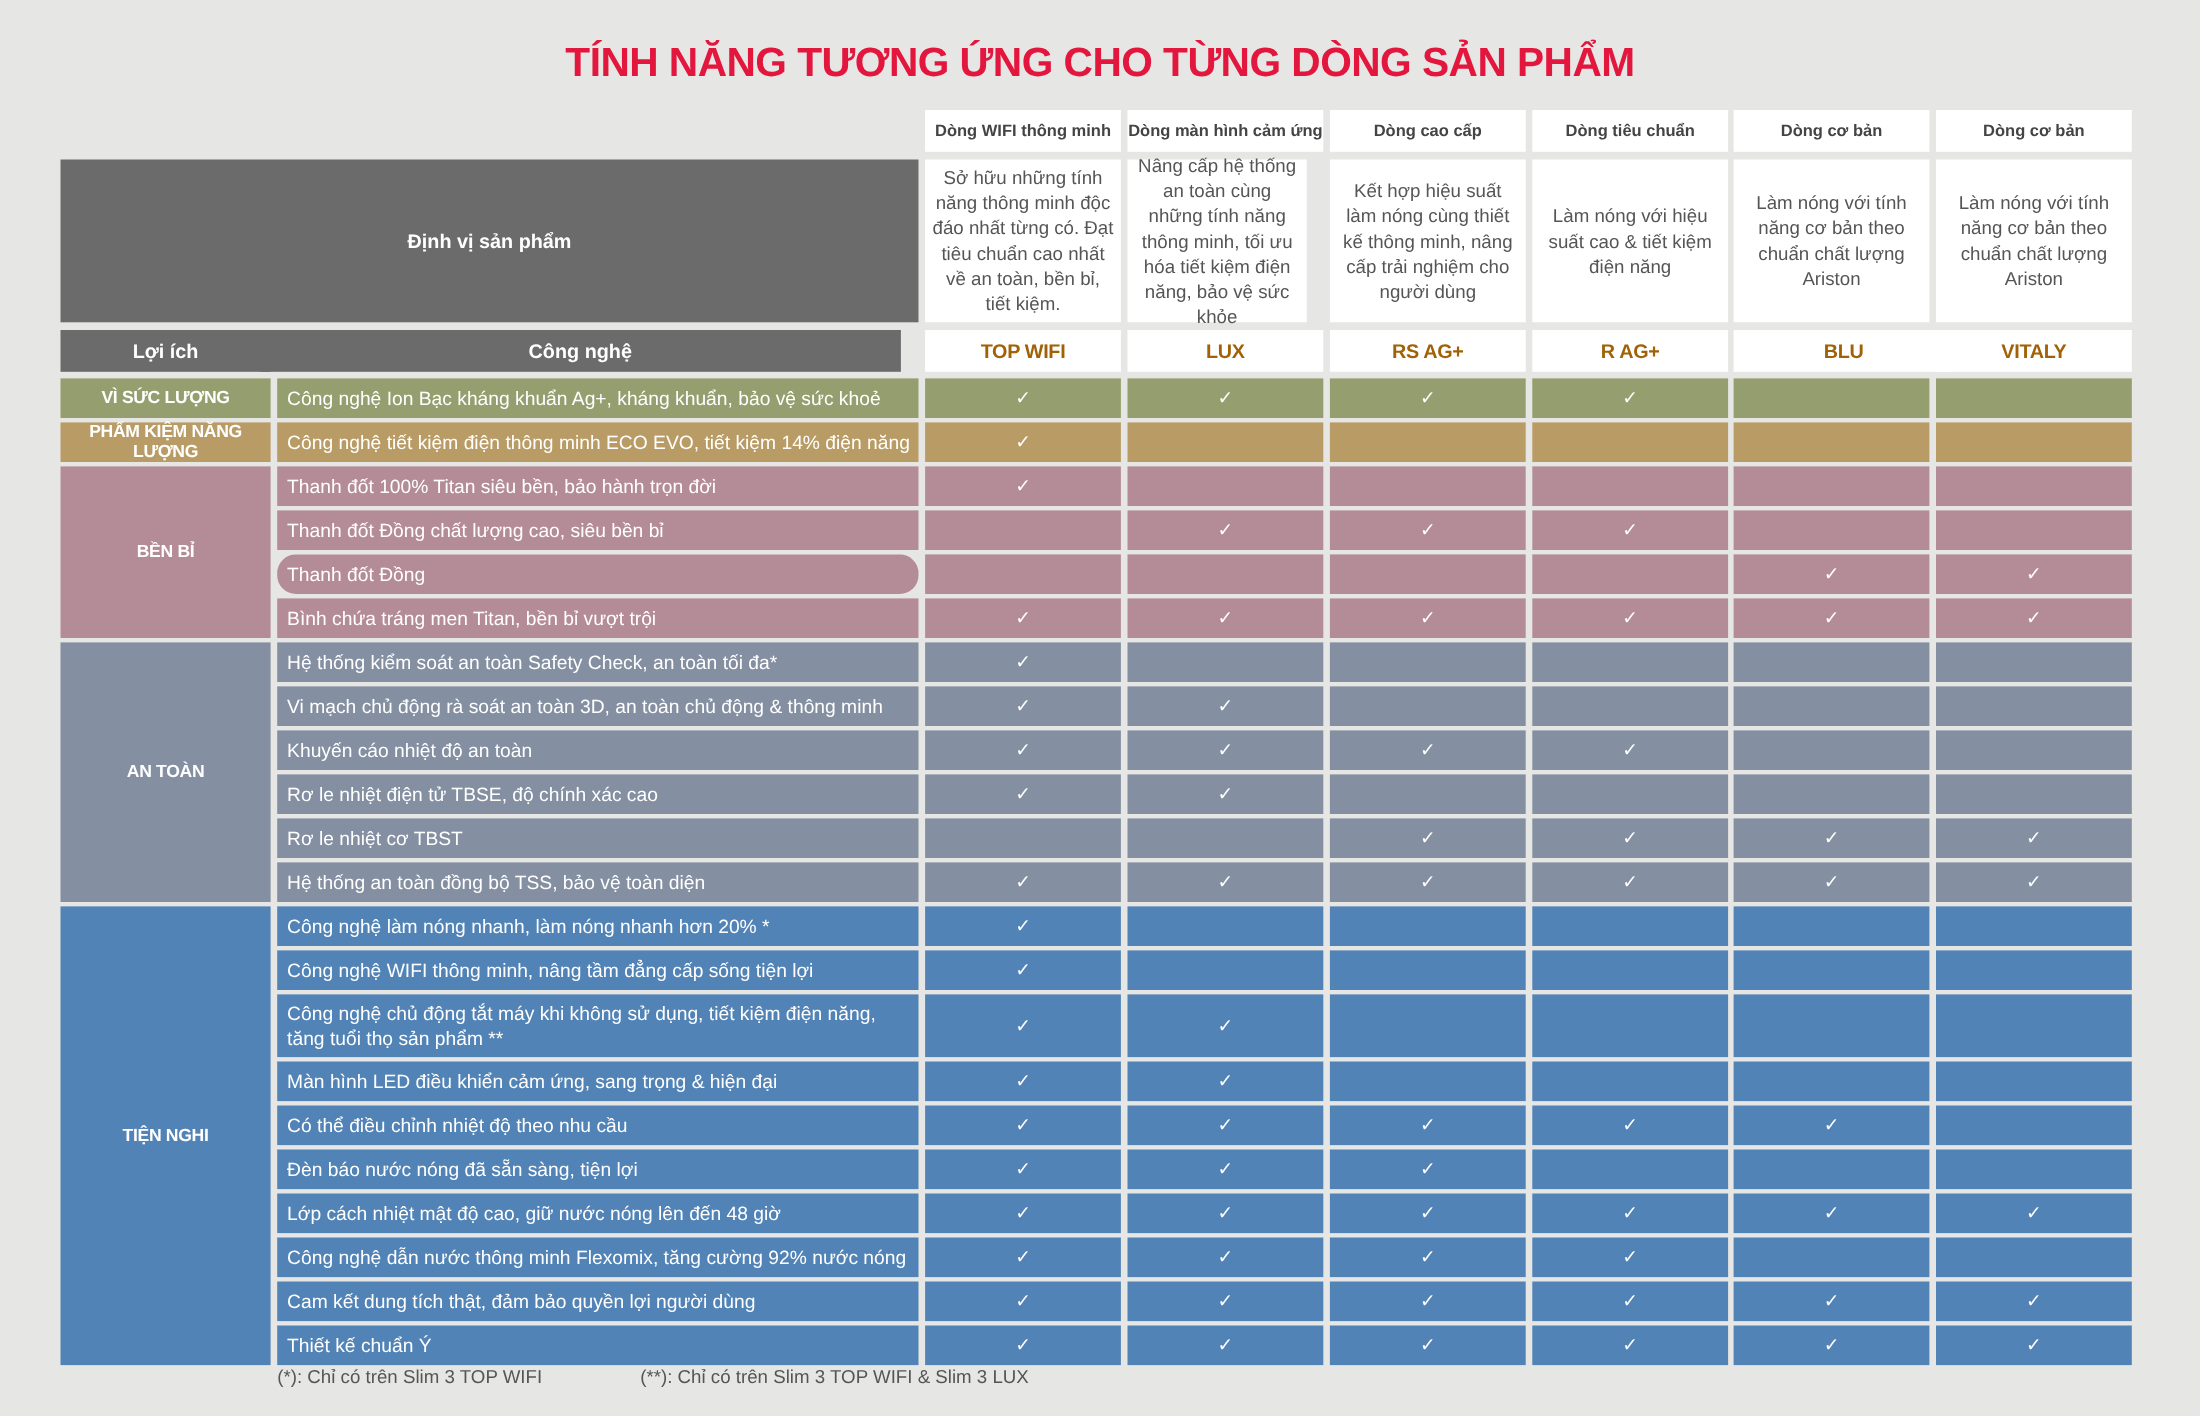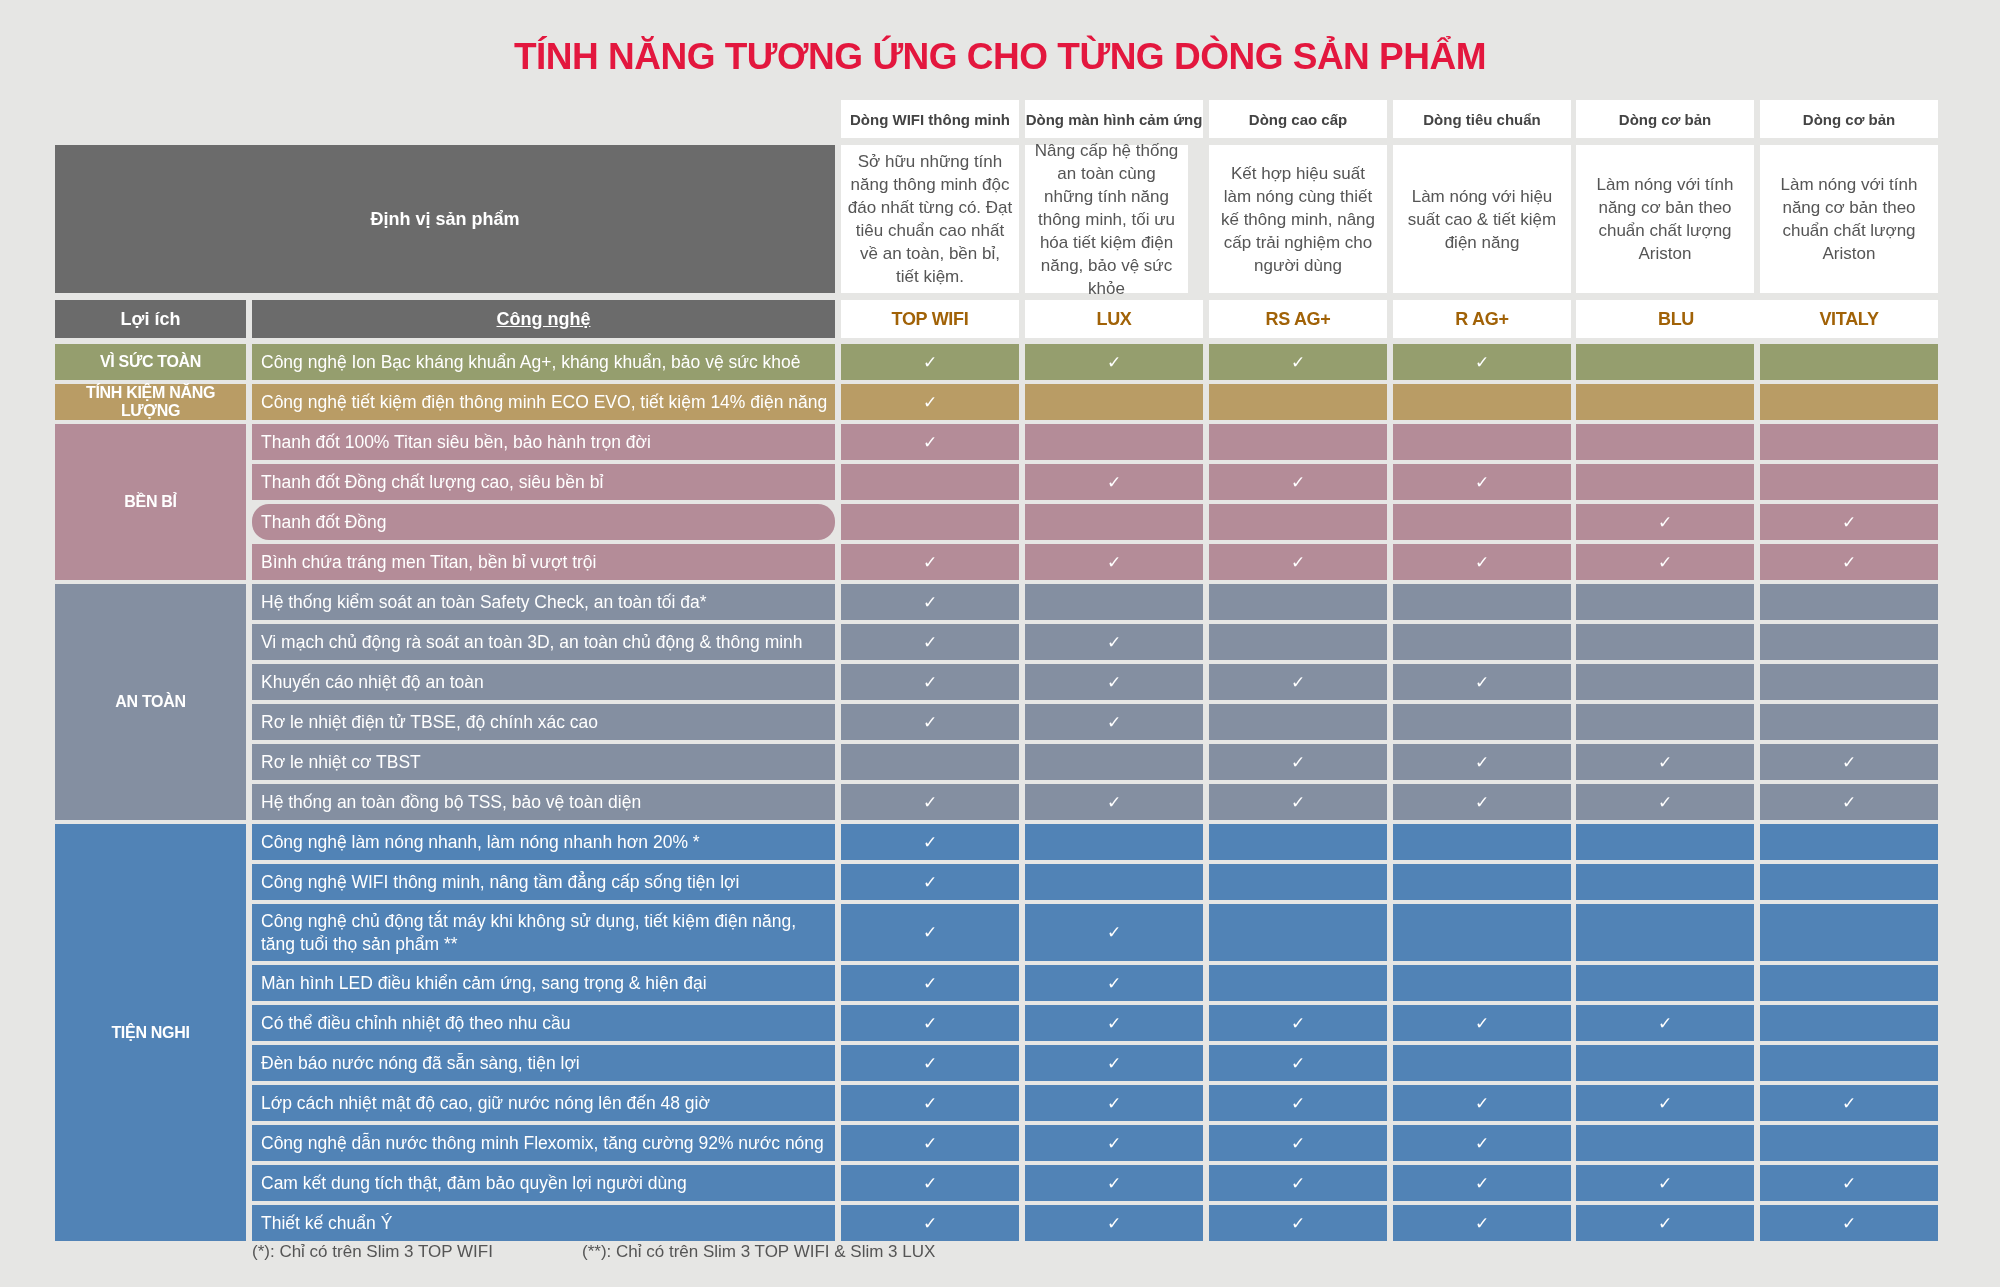--- a/index.html
+++ b/index.html
@@ -52,47 +52,47 @@
       <span>Làm nóng với tính năng cơ bản theo chuẩn chất lượng Ariston</span>
     </div>
     <div class="cell prodname" style="left: 1576px; top: 300px; width: 200px; height: 38px;">BLU</div>
     <div class="cell colhead" style="left: 1760px; top: 100px; width: 178px; height: 38px;">Dòng cơ bản</div>
     <div class="cell desc" style="left: 1760px; top: 145px; width: 178px; height: 148px;">
       <span>Làm nóng với tính năng cơ bản theo chuẩn chất lượng Ariston</span>
     </div>
     <div class="cell prodname" style="left: 1760px; top: 300px; width: 178px; height: 38px;">VITALY</div>
     <div class="cell darkhead" style="left: 55px; top: 145px; width: 780px; height: 148px;">Định vị sản phẩm</div>
     <div class="cell darkhead" style="left: 55px; top: 300px; width: 191px; height: 38px;">Lợi ích</div>
-    <div class="cell darkhead" style="left: 252px; top: 300px; width: 583px; height: 38px; text-decoration: underline;">Công nghệ</div>
+    <div class="cell darkhead" style="left: 236px; top: 300px; width: 583px; height: 38px;">Công nghệ</div>
     <div class="cell tech" style="left: 252px; top: 344px; width: 583px; height: 36px; background: rgb(149, 158, 110);">Công nghệ Ion Bạc kháng khuẩn Ag+, kháng khuẩn, bảo vệ sức khoẻ</div>
     <div class="cell chk" style="left: 841px; top: 344px; width: 178px; height: 36px; background: rgb(149, 158, 110);">
       <span>✓</span>
     </div>
     <div class="cell chk" style="left: 1025px; top: 344px; width: 178px; height: 36px; background: rgb(149, 158, 110);">
       <span>✓</span>
     </div>
     <div class="cell chk" style="left: 1209px; top: 344px; width: 178px; height: 36px; background: rgb(149, 158, 110);">
       <span>✓</span>
     </div>
     <div class="cell chk" style="left: 1393px; top: 344px; width: 178px; height: 36px; background: rgb(149, 158, 110);">
       <span>✓</span>
     </div>
     <div class="cell chk" style="left: 1576px; top: 344px; width: 178px; height: 36px; background: rgb(149, 158, 110);"></div>
     <div class="cell chk" style="left: 1760px; top: 344px; width: 178px; height: 36px; background: rgb(149, 158, 110);"></div>
-    <div class="cell cat" style="left: 55px; top: 344px; width: 191px; height: 36px; background: rgb(149, 158, 110);">VÌ SỨC TOÀN</div>
+    <div class="cell cat" style="left: 55px; top: 344px; width: 191px; height: 36px; background: rgb(149, 158, 110);">VÌ SỨC LƯỢNG</div>
     <div class="cell tech" style="left: 252px; top: 384px; width: 583px; height: 36px; background: rgb(185, 156, 101);">Công nghệ tiết kiệm điện thông minh ECO EVO, tiết kiệm 14% điện năng</div>
     <div class="cell chk" style="left: 841px; top: 384px; width: 178px; height: 36px; background: rgb(185, 156, 101);">
       <span>✓</span>
     </div>
     <div class="cell chk" style="left: 1025px; top: 384px; width: 178px; height: 36px; background: rgb(185, 156, 101);"></div>
     <div class="cell chk" style="left: 1209px; top: 384px; width: 178px; height: 36px; background: rgb(185, 156, 101);"></div>
     <div class="cell chk" style="left: 1393px; top: 384px; width: 178px; height: 36px; background: rgb(185, 156, 101);"></div>
     <div class="cell chk" style="left: 1576px; top: 384px; width: 178px; height: 36px; background: rgb(185, 156, 101);"></div>
     <div class="cell chk" style="left: 1760px; top: 384px; width: 178px; height: 36px; background: rgb(185, 156, 101);"></div>
-    <div class="cell cat" style="left: 55px; top: 384px; width: 191px; height: 36px; background: rgb(185, 156, 101);">TÍNH KIỆM NĂNG LƯỢNG</div>
+    <div class="cell cat" style="left: 55px; top: 384px; width: 191px; height: 36px; background: rgb(185, 156, 101);">PHẨM KIỆM NĂNG LƯỢNG</div>
     <div class="cell tech" style="left: 252px; top: 424px; width: 583px; height: 36px; background: rgb(180, 140, 152);">Thanh đốt 100% Titan siêu bền, bảo hành trọn đời</div>
     <div class="cell chk" style="left: 841px; top: 424px; width: 178px; height: 36px; background: rgb(180, 140, 152);">
       <span>✓</span>
     </div>
     <div class="cell chk" style="left: 1025px; top: 424px; width: 178px; height: 36px; background: rgb(180, 140, 152);"></div>
     <div class="cell chk" style="left: 1209px; top: 424px; width: 178px; height: 36px; background: rgb(180, 140, 152);"></div>
     <div class="cell chk" style="left: 1393px; top: 424px; width: 178px; height: 36px; background: rgb(180, 140, 152);"></div>
     <div class="cell chk" style="left: 1576px; top: 424px; width: 178px; height: 36px; background: rgb(180, 140, 152);"></div>
     <div class="cell chk" style="left: 1760px; top: 424px; width: 178px; height: 36px; background: rgb(180, 140, 152);"></div>
     <div class="cell tech" style="left: 252px; top: 464px; width: 583px; height: 36px; background: rgb(180, 140, 152);">Thanh đốt Đồng chất lượng cao, siêu bền bỉ</div>

